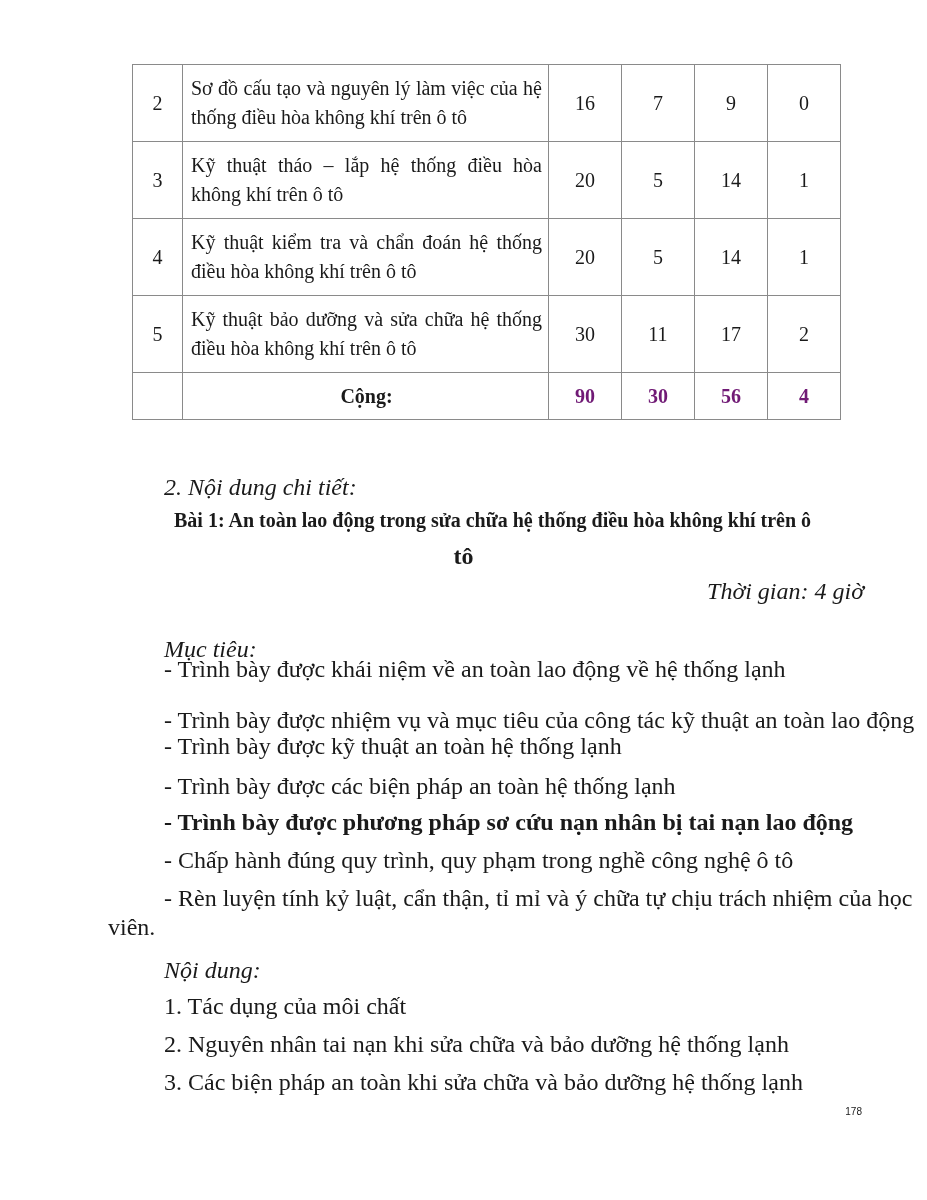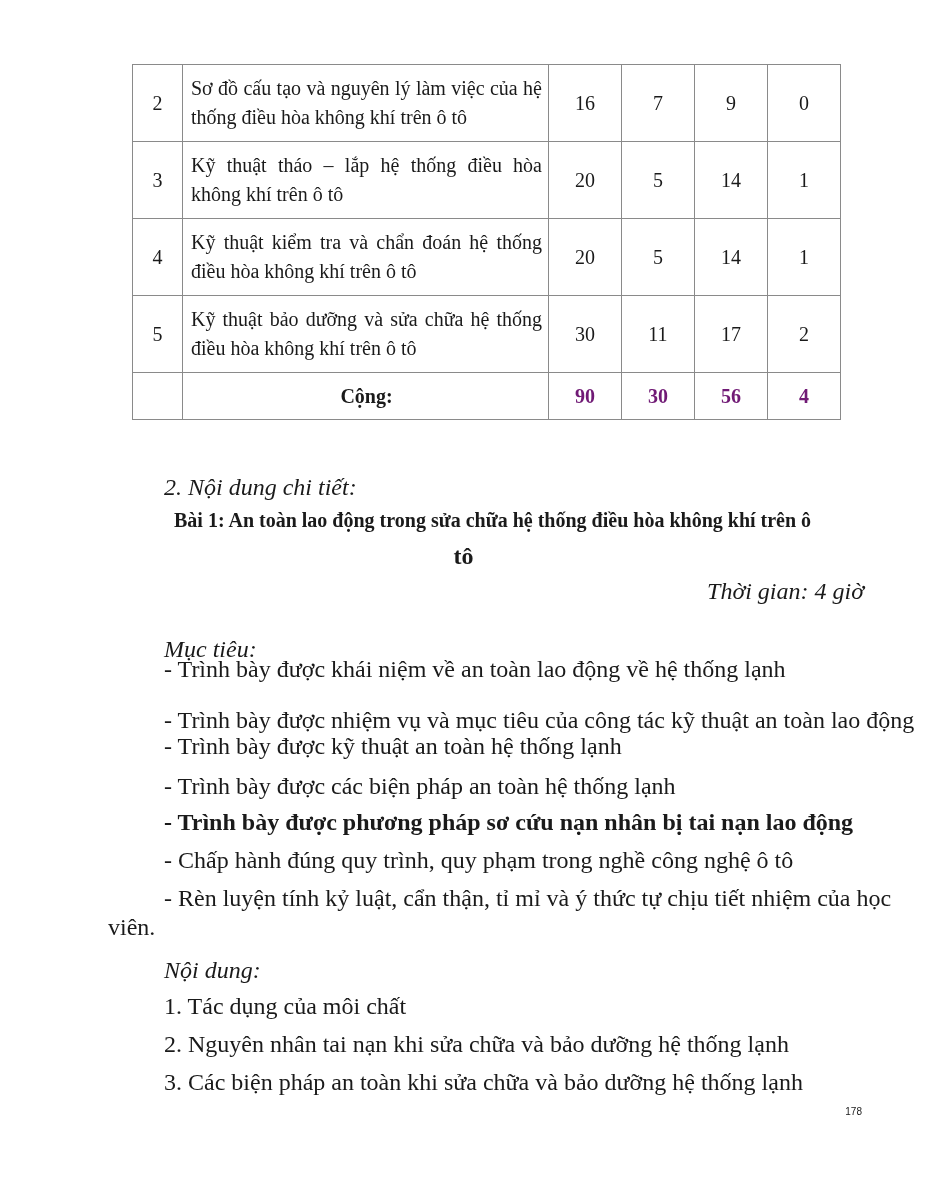--- a/index.html
+++ b/index.html
@@ -93,21 +93,21 @@
 <div id="lesson-title-2" class="t bold">tô</div>
 <div id="time" class="t ital">Thời gian: 4 giờ</div>
 
 <div id="obj-head" class="t ital">Mục tiêu:</div>
 <div id="obj-0" class="t obj">- Trình bày được khái niệm về an toàn lao động về hệ thống lạnh</div>
 <div id="obj-1" class="t obj">- Trình bày được nhiệm vụ và mục tiêu của công tác kỹ thuật an toàn lao động</div>
 <div id="obj-2" class="t obj">- Trình bày được kỹ thuật an toàn hệ thống lạnh</div>
 <div id="obj-3" class="t obj">- Trình bày được các biện pháp an toàn hệ thống lạnh</div>
 <div id="obj-4" class="t obj">- Trình bày được phương pháp sơ cứu nạn nhân bị tai nạn lao động</div>
 <div id="obj-5" class="t obj">- Chấp hành đúng quy trình, quy phạm trong nghề công nghệ ô tô</div>
-<div id="obj-6" class="t">- Rèn luyện tính kỷ luật, cẩn thận, tỉ mỉ và ý thức tự chịu tiết nhiệm của học</div>
+<div id="obj-6" class="t">- Rèn luyện tính kỷ luật, cẩn thận, tỉ mỉ và ý chữa tự chịu trách nhiệm của học</div>
 <div id="obj-6-cont" class="t">viên.</div>
 
 <div id="content-head" class="t ital">Nội dung:</div>
 <div id="cnt-0" class="t cnt">1. Tác dụng của môi chất</div>
 <div id="cnt-1" class="t cnt">2. Nguyên nhân tai nạn khi sửa chữa và bảo dưỡng hệ thống lạnh</div>
 <div id="cnt-2" class="t cnt">3. Các biện pháp an toàn khi sửa chữa và bảo dưỡng hệ thống lạnh</div>
 
 <div id="page-num" class="t">178</div>
 
 </body></html>

